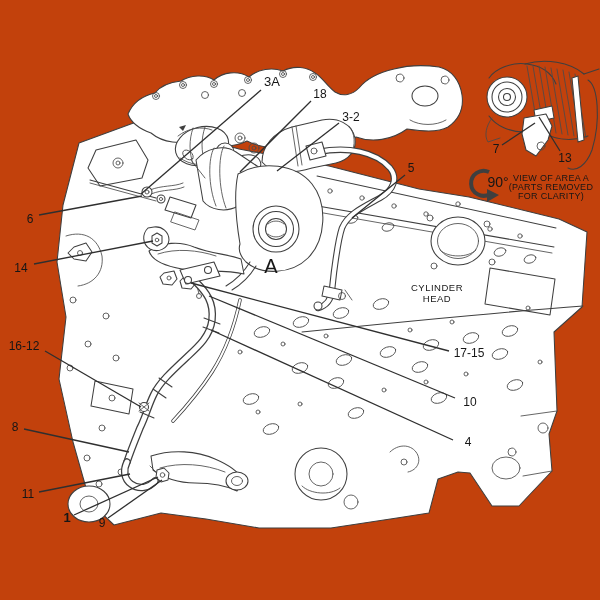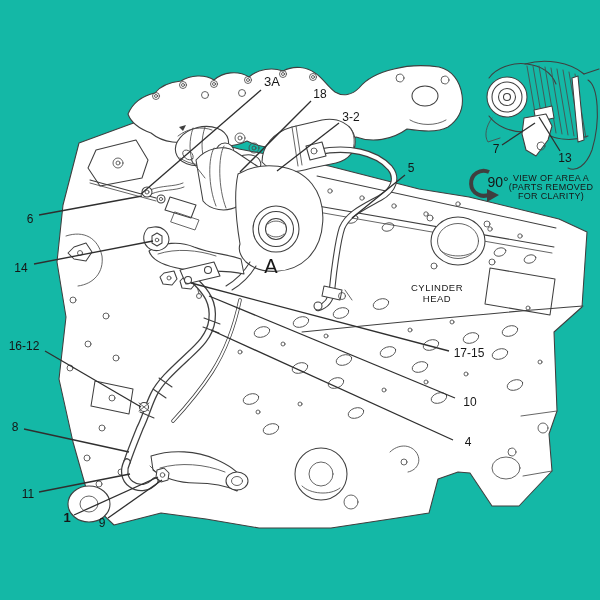--- a/index.html
+++ b/index.html
@@ -1,16 +1,16 @@
 <!DOCTYPE html>
 <html><head>
 <meta charset="utf-8">
 <style>
   html,body{margin:0;padding:0;background:#ffffff;}
-  .stage{position:relative;width:600px;height:600px;background:#14b8a6;overflow:hidden;
+  .stage{position:relative;width:600px;height:600px;background:#c2410c;overflow:hidden;
          font-family:"Liberation Sans", sans-serif;}
   svg{position:absolute;left:0;top:0;}
   svg .ln{fill:none;stroke:#3f3f3f;stroke-width:1.05;stroke-linecap:round;stroke-linejoin:round;}
   svg .lnt{fill:none;stroke:#4a4a4a;stroke-width:0.85;stroke-linecap:round;stroke-linejoin:round;}
   svg .wh{fill:#ffffff;stroke:#3f3f3f;stroke-width:1.05;stroke-linejoin:round;}
   svg .pipeO{fill:none;stroke:#3f3f3f;stroke-width:6.5;stroke-linecap:round;}
   svg .pipeI{fill:none;stroke:#ffffff;stroke-width:4.3;stroke-linecap:round;}
   svg .pipeO2{fill:none;stroke:#3f3f3f;stroke-width:7.5;stroke-linecap:round;}
   svg .pipeI2{fill:none;stroke:#ffffff;stroke-width:5.0;stroke-linecap:round;}
   svg .thinO{fill:none;stroke:#3f3f3f;stroke-width:3.6;stroke-linecap:round;}

